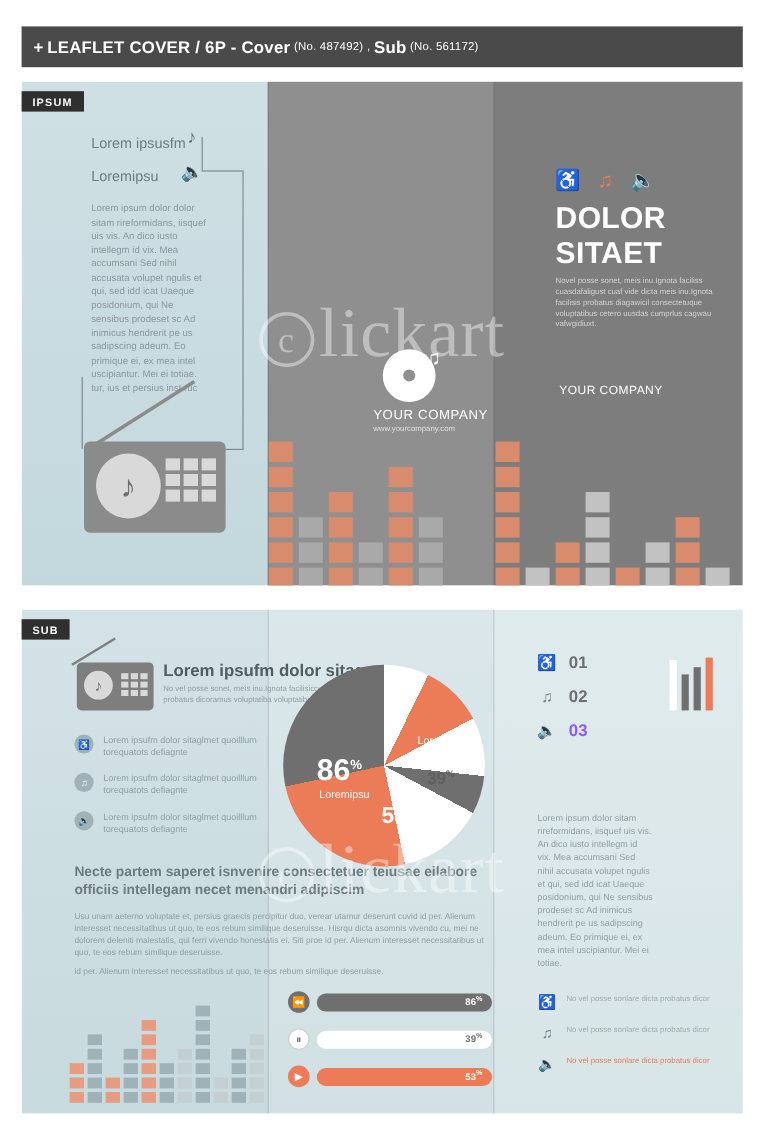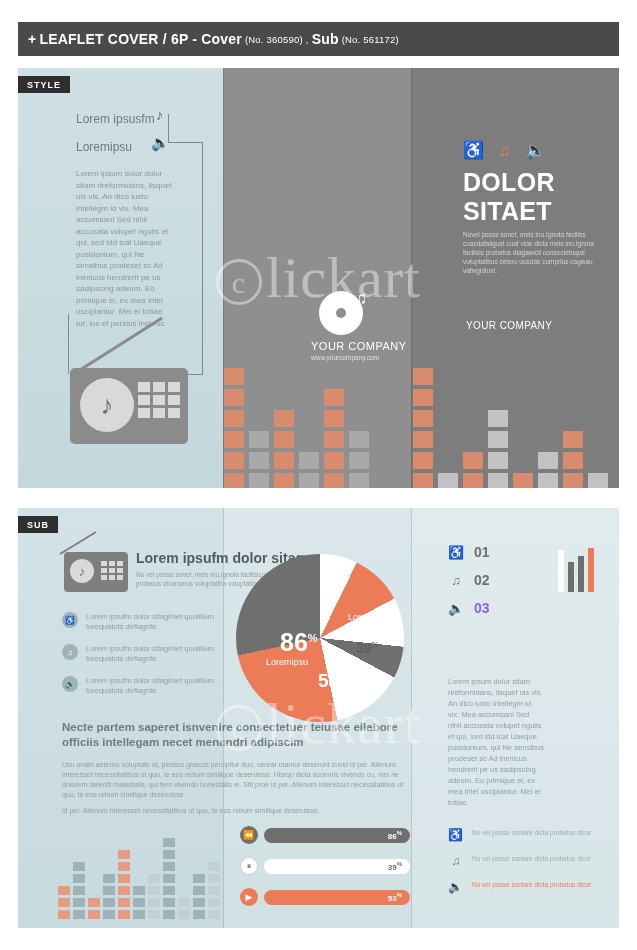--- a/index.html
+++ b/index.html
@@ -277,21 +277,21 @@
       #ffffff 0deg 26deg,
       #ec7b58 26deg 62deg,
       #ffffff 62deg 96deg,
       #6f6f6f 96deg 118deg,
       #ffffff 118deg 168deg,
       #ec7b58 168deg 258deg,
       #6f6f6f 258deg 360deg
     );
   }
   .pie-lbl { position: absolute; color: #fff; font-weight: bold; }
-  .pie-86 { left: 44px; top: 74px; font-size: 25px; }
+  .pie-86 { left: 28px; top: 74px; font-size: 25px; }
   .pie-86 sup { font-size: 11px; }
   .pie-86-sub { left: 30px; top: 103px; font-size: 9px; font-weight: normal; }
   .pie-53 { left: 82px; top: 116px; font-size: 19px; color: #fff; }
   .pie-53 sup { font-size: 9px; }
   .pie-39 { left: 120px; top: 86px; font-size: 14px; color: #5e5e5e; }
   .pie-39 sup { font-size: 8px; }
   .pie-lorem {
     position: absolute; left: 112px; top: 58px;
     font-size: 9px; color: #ffffff;
   }
@@ -374,27 +374,27 @@
   }
 </style>
 </head>
 <body>
 
 <div id="page">
 
   <div class="titlebar">
     <span class="t-plus">+</span>
     <span class="t-main">LEAFLET COVER / 6P - Cover</span>
-    <span class="t-small">(No. 360590)</span>
+    <span class="t-small">(No. 487492)</span>
     <span class="t-small">, </span>
     <span class="t-main">Sub</span>
     <span class="t-small">(No. 561172)</span>
   </div>
 
-  <div class="tag" id="cover-tag">STYLE</div>
+  <div class="tag" id="cover-tag">IPSUM</div>
 
   <div class="panel" id="cover-panel">
     <div class="cov-left"></div>
     <div class="cov-mid"></div>
     <div class="cov-right"></div>
     <div class="fold" style="left:205px"></div>
     <div class="fold" style="left:393px"></div>
 
     <div class="cov-label lbl-1">Lorem ipsusfm</div>
     <div class="cov-label lbl-2">Loremipsu</div>

